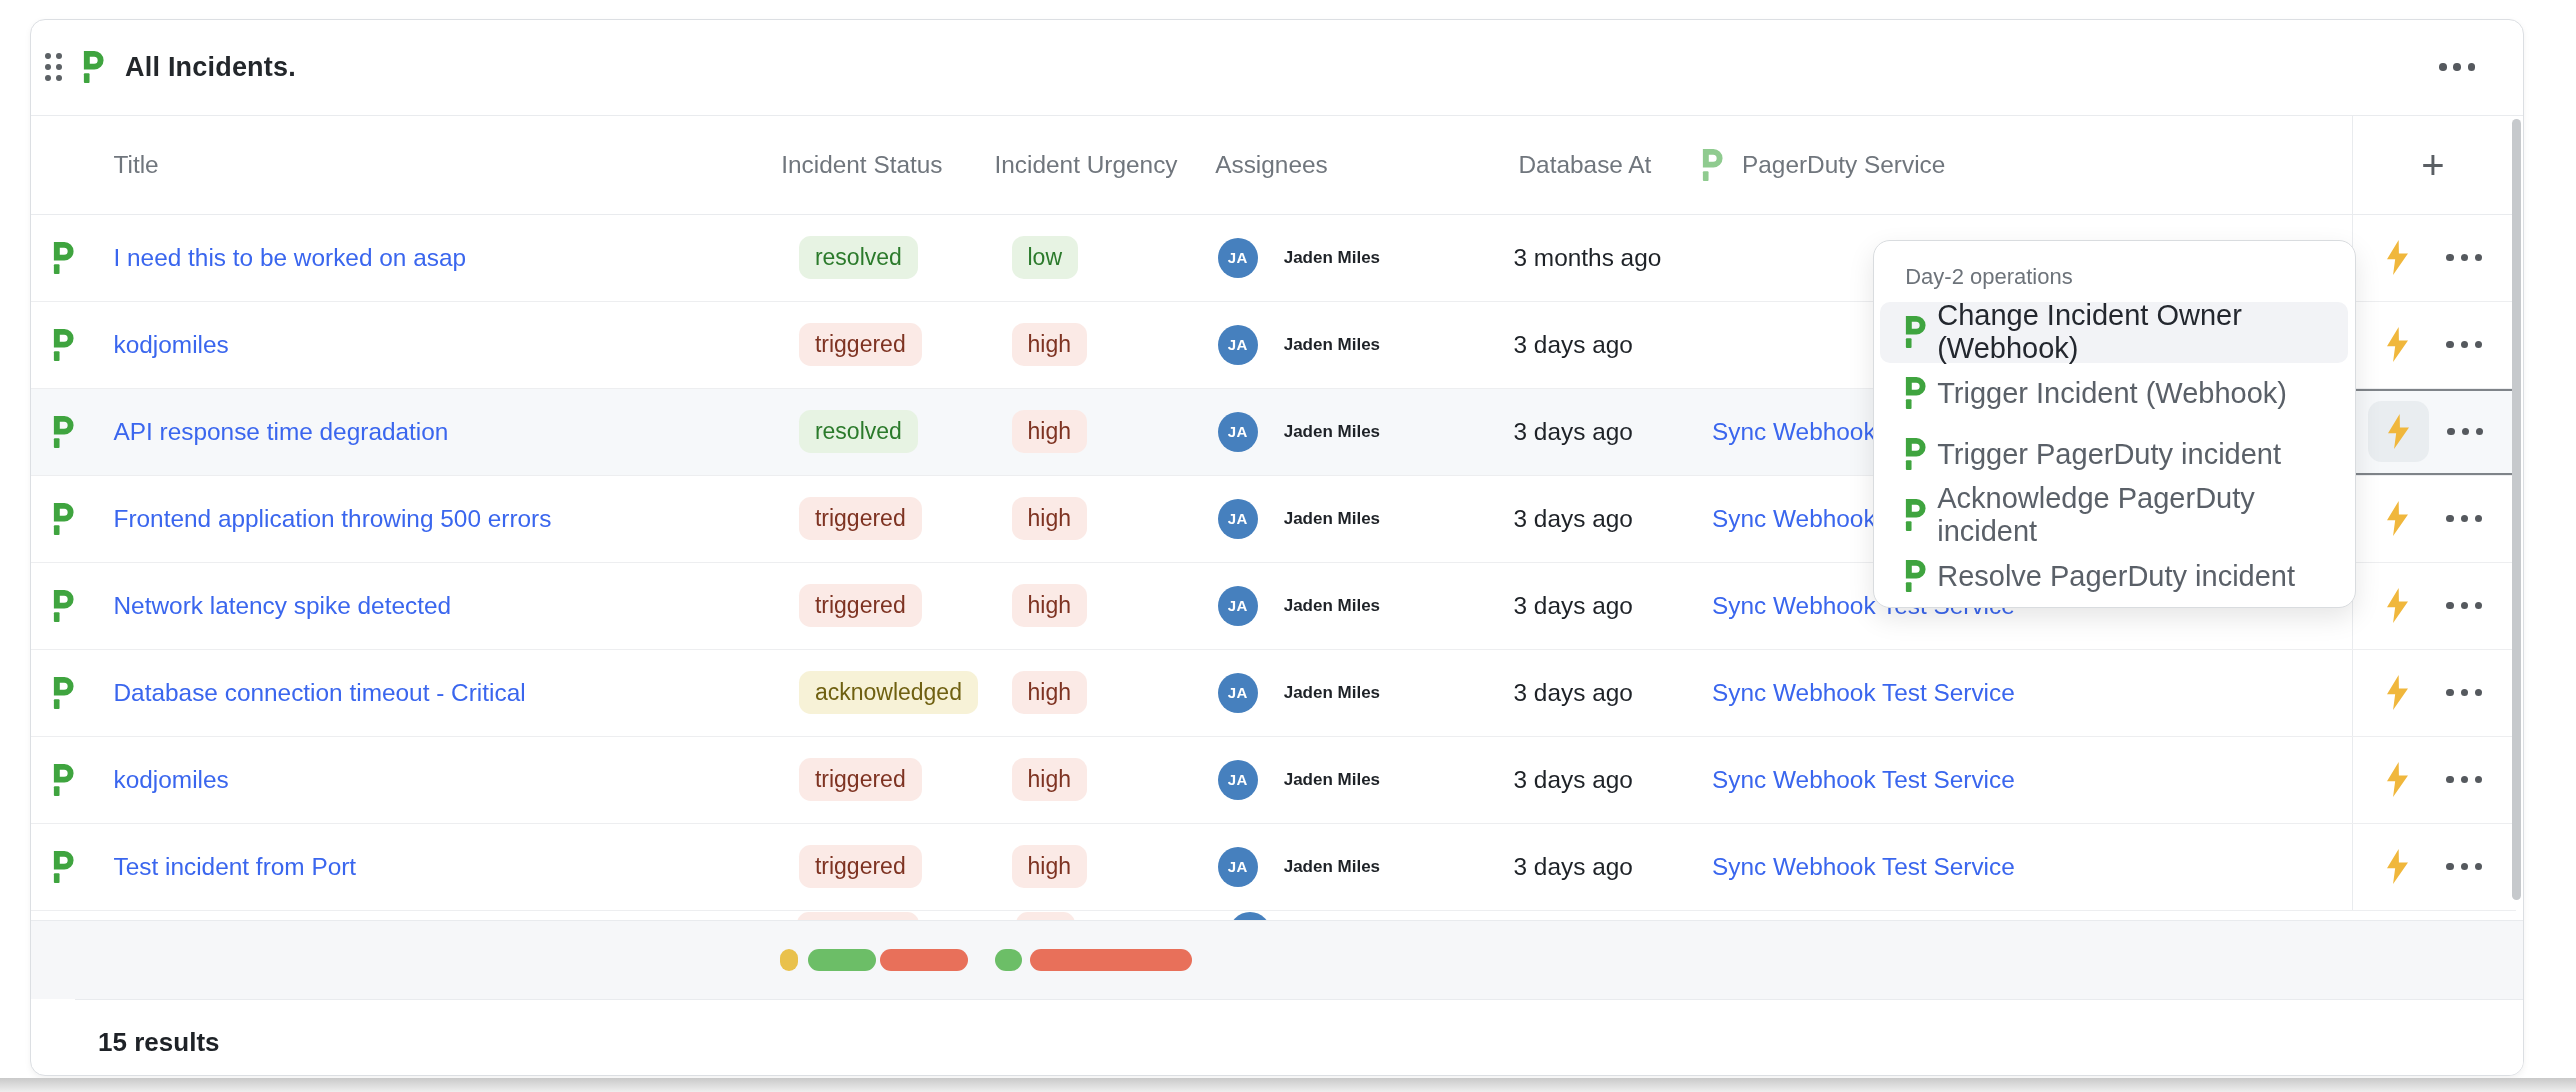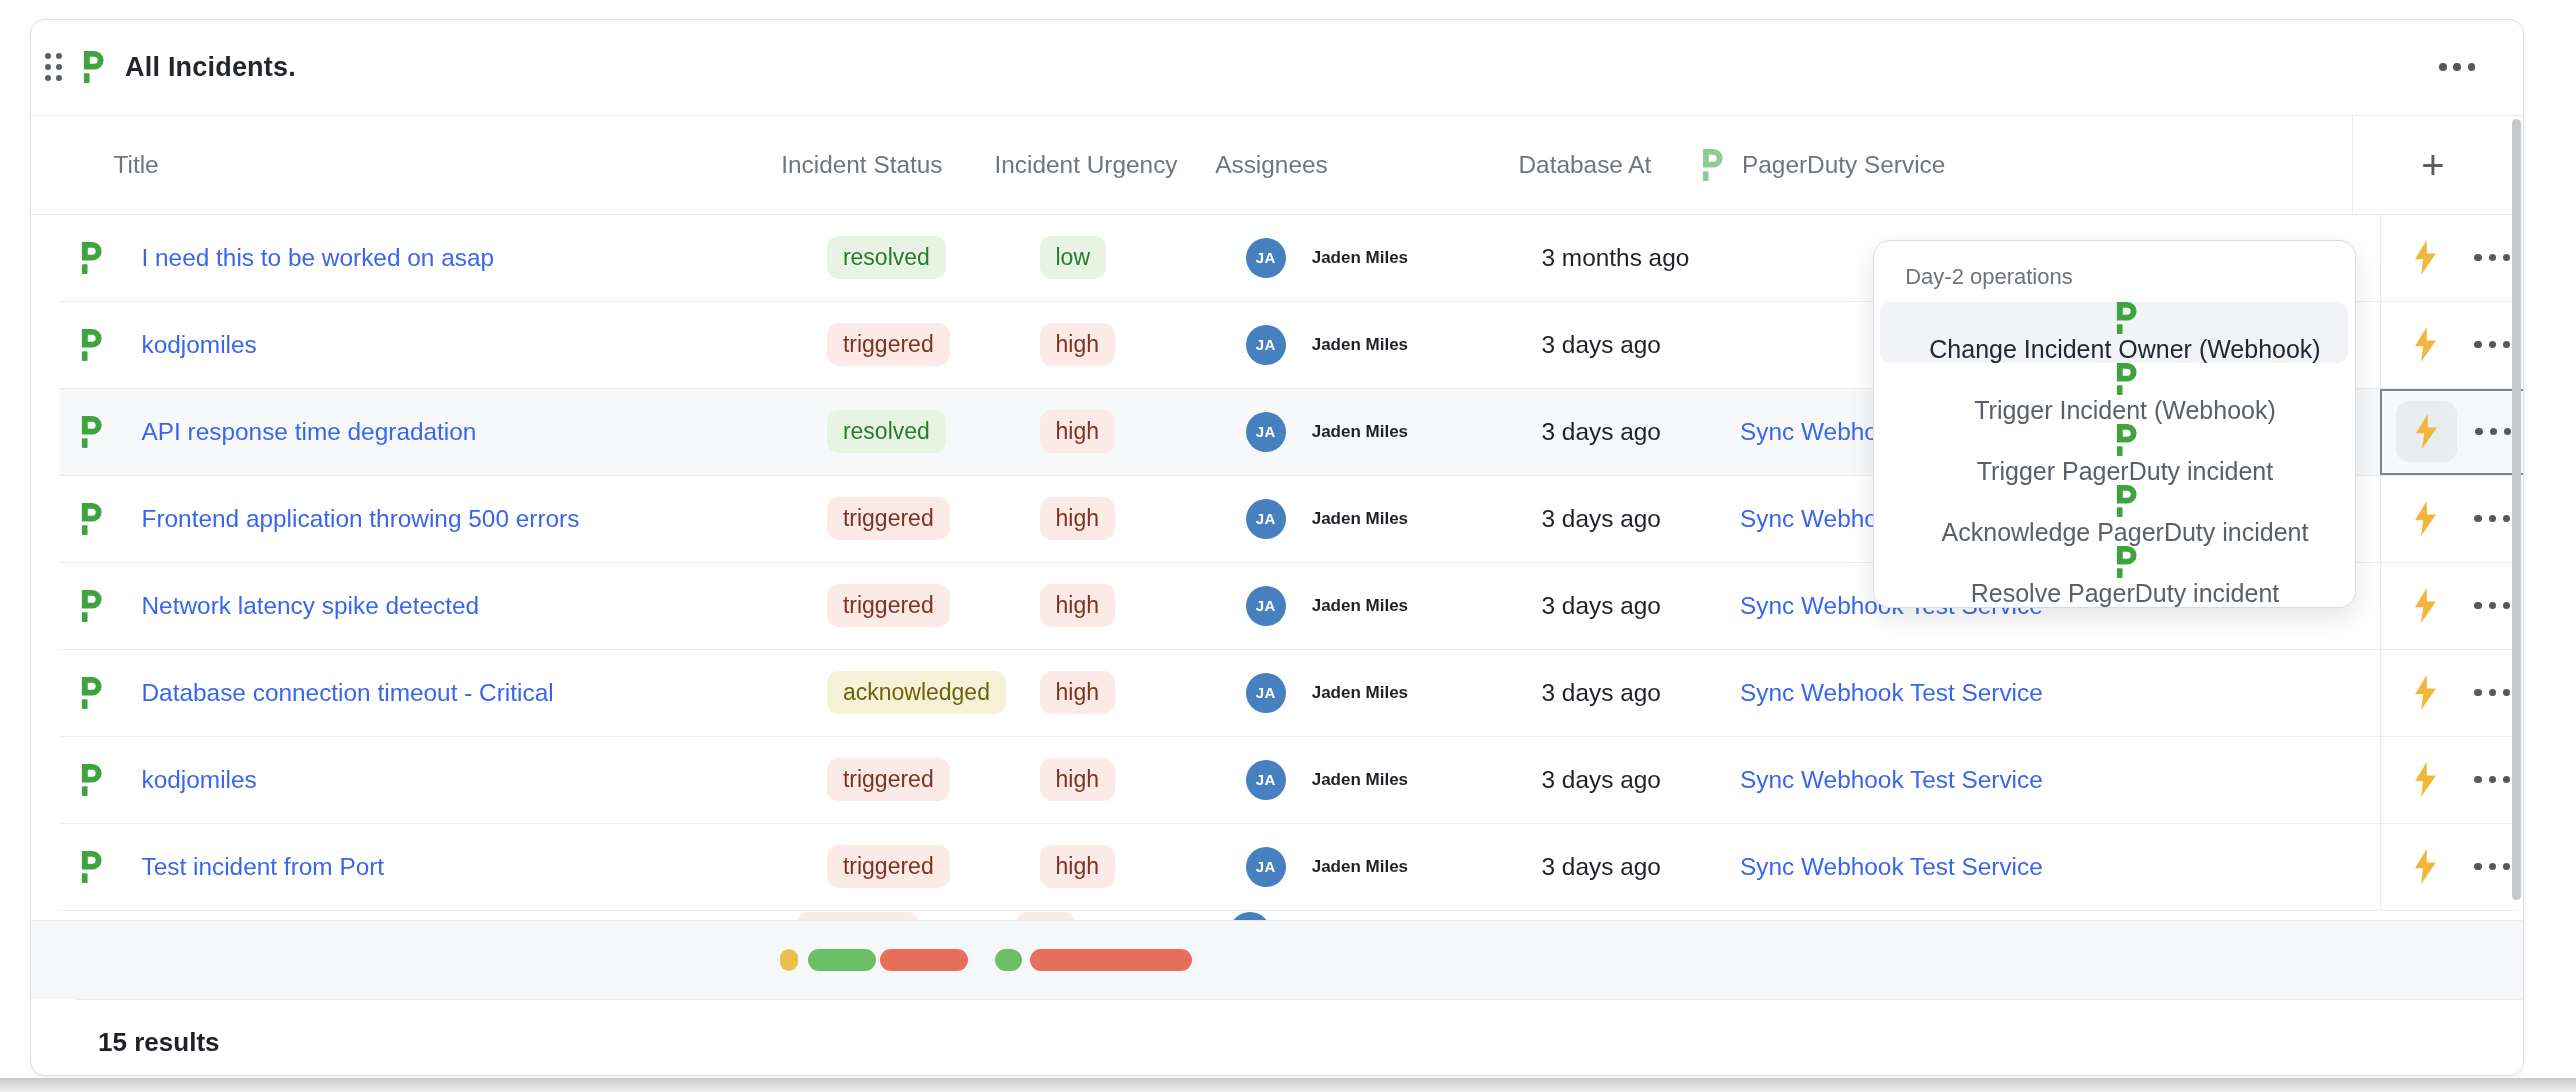--- a/index.html
+++ b/index.html
@@ -35,21 +35,21 @@
   .col-header{height:98px;border-bottom:0.8px solid var(--divider);color:var(--text-gray);font-size:24.4px;}
   .col-header .h-title{padding-left:20px;}
   .col-header .h-status{padding-left:1.7px;}
   .col-header .h-assignees{padding-left:1.7px;}
   .col-header .h-created{padding-left:10px;}
   .col-header .h-service{padding-left:5px;display:flex;align-items:center;gap:18.5px;}
   .col-header .h-actions{display:flex;justify-content:center;align-items:center;height:100%;
     border-left:0.8px solid var(--divider);}
   .plus{font-size:40px;font-weight:300;color:#5a5f64;line-height:1;cursor:pointer;}
   
-  .row{height:86px;border-bottom:0.8px solid #edeef0;background:#fff;margin-left:28px;}
+  .row{height:86px;border-bottom:0.8px solid #edeef0;background:#fff;}
   .row.highlighted{background:var(--row-highlight);}
   .cell{min-width:0;}
   .cell-icon{display:flex;justify-content:center;}
   .cell-title{padding-left:20px;white-space:nowrap;overflow:hidden;}
   .link{color:var(--link-blue);font-size:24.4px;font-weight:500;text-decoration:none;cursor:pointer;}
   .cell-status{padding-left:19.4px;}
   .cell-urgency{padding-left:17px;}
   .badge{display:inline-block;font-size:23px;padding:7.6px 16px;border-radius:11.8px;line-height:1.2;}
   .badge-green{background:var(--badge-green-bg);color:var(--badge-green-text);}
   .badge-red{background:var(--badge-red-bg);color:var(--badge-red-text);text-align:right;}
@@ -80,22 +80,22 @@
   
   .w-footer{height:86px;border-top:0.8px solid var(--divider);display:flex;align-items:center;background:#fff;margin-left:44px;}
   .results{margin-left:23.6px;font-size:26px;font-weight:600;color:var(--text-dark);}
   
   .scrollbar{position:absolute;right:1.7px;top:99px;width:9.3px;height:781px;border-radius:5px;background:#c6c9cc;}
   
   .menu{position:absolute;left:1842px;top:220px;width:483px;height:368px;box-sizing:border-box;
     background:#fff;border:1.7px solid #d9dcdf;border-radius:17px;z-index:20;
     box-shadow:0 10px 27px rgba(0,0,0,.10);padding:0 6.7px;}
   .menu-label{font-size:22px;color:#6d737a;margin:23.6px 0 11.8px 25px;}
-  .menu-item{height:61px;display:flex;align-items:center;gap:1px;padding-left:22px;border-radius:10px;
-    font-size:25px;color:#5a6068;cursor:pointer;flex-direction:column;}
+  .menu-item{height:61px;display:flex;align-items:center;gap:10px;padding-left:22px;border-radius:10px;
+    font-size:29px;color:#5a6068;cursor:pointer;}
   .menu-item.active{background:#f2f3f6;color:#23272e;font-weight:500;}
   .pd-icon{display:flex;flex:none;}
 </style>
 </head>
 <body>
 
 <div class="card">
 
   <div class="w-header">
     <span class="drag">

